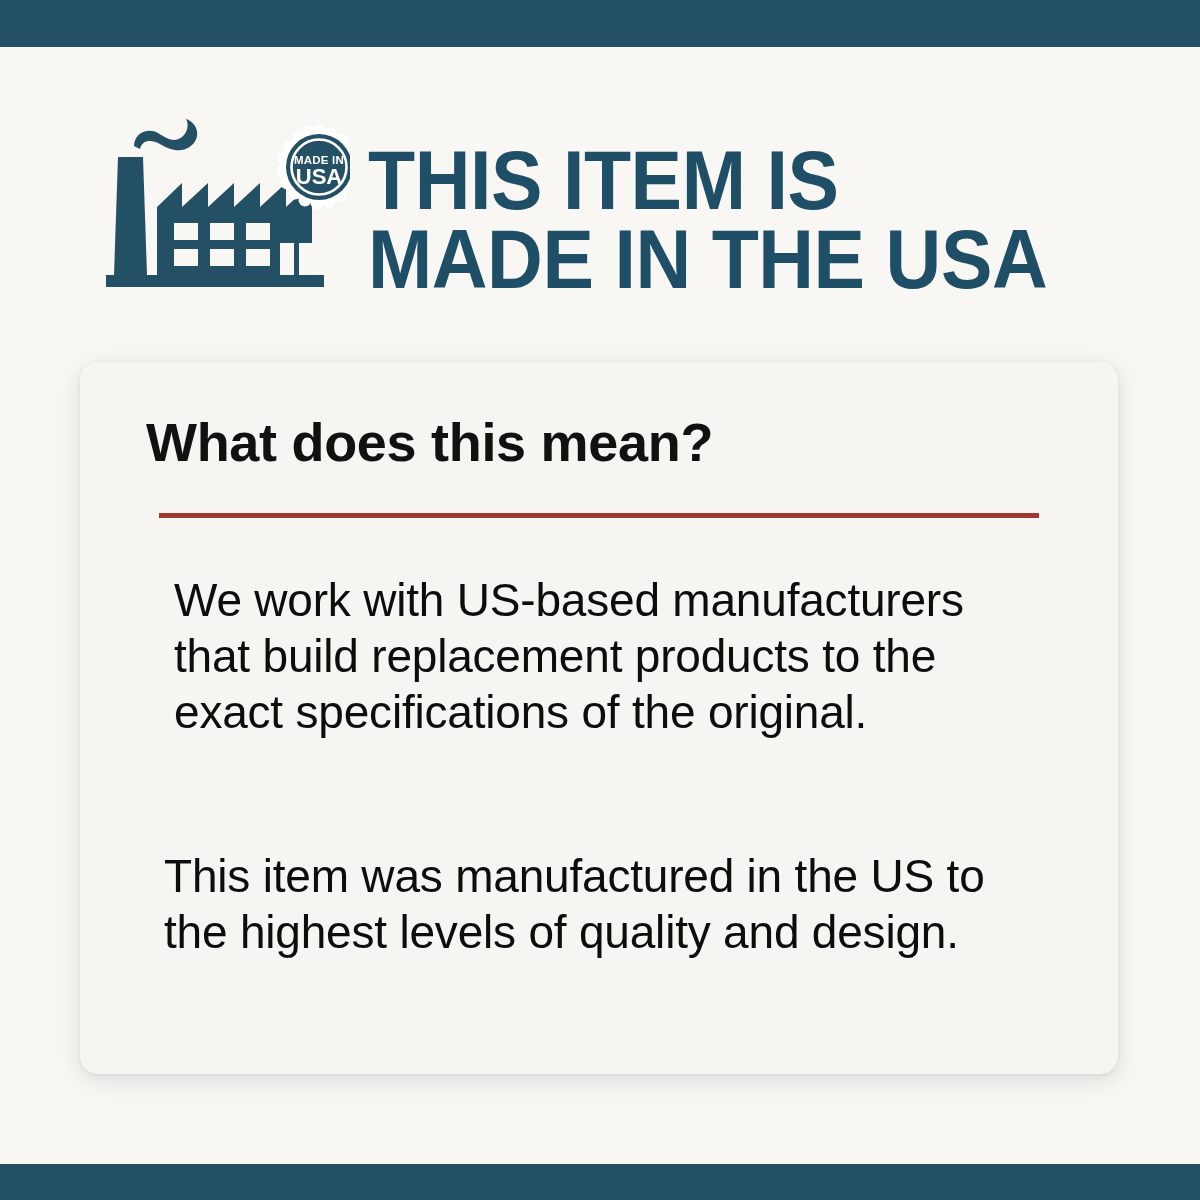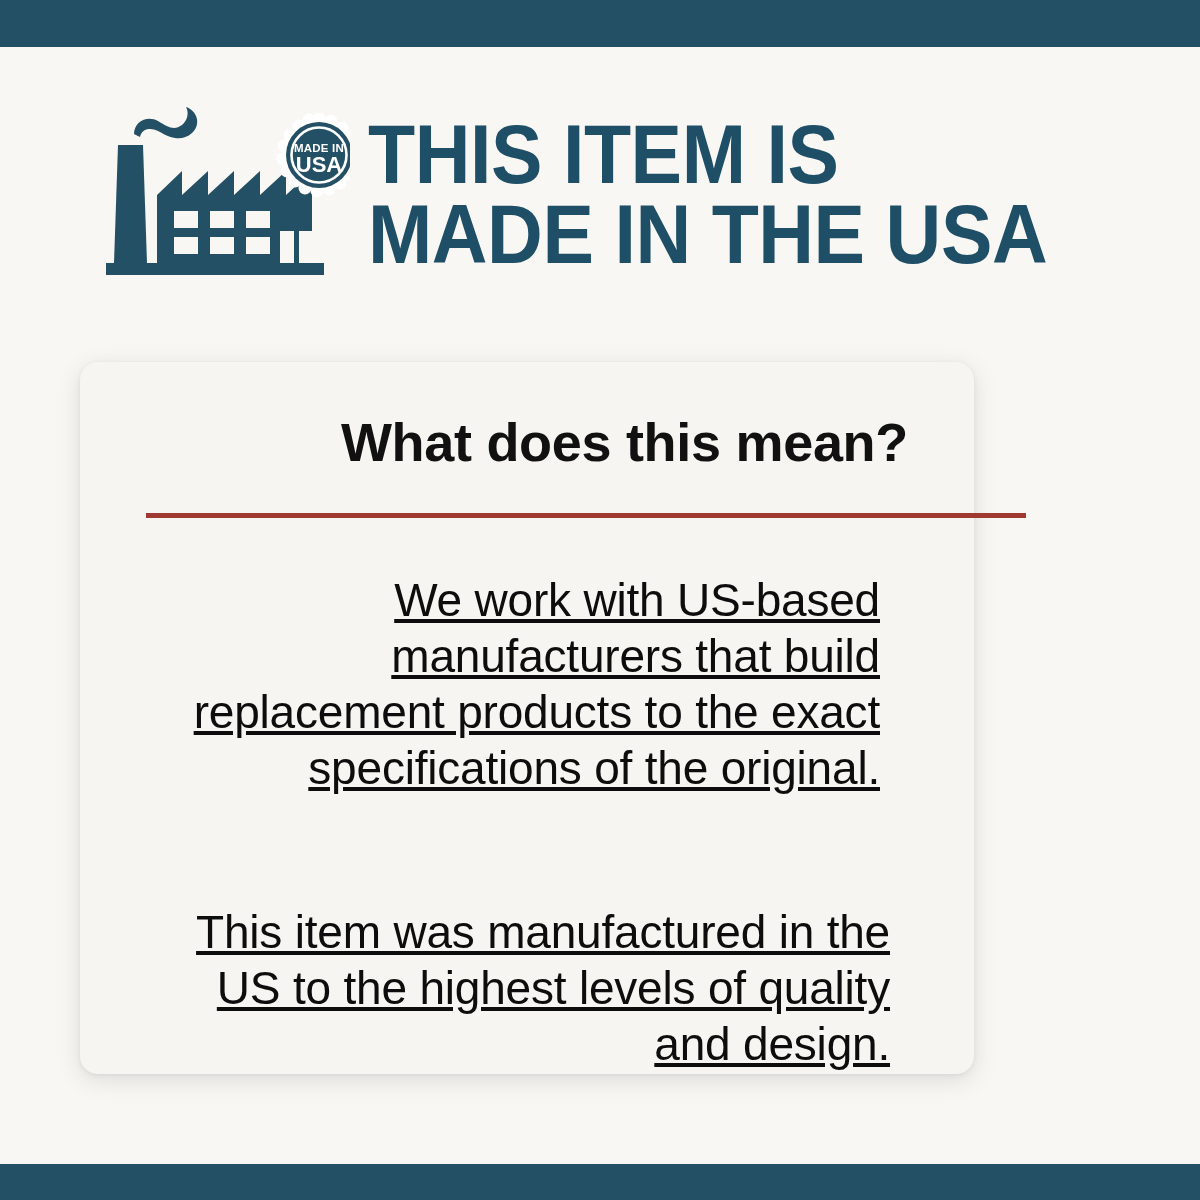--- a/index.html
+++ b/index.html
@@ -25,21 +25,21 @@
   .band-top    { top:0;    height:47px; }
   .band-bottom { bottom:0; height:36px; }
 
   
   .header {
     position:absolute;
     left:0; top:90px;
     width:1200px;
     height:210px;
     display:flex;
-    align-items:center;
+    align-items:flex-end;
     padding-left:100px;
   }
 
   .logo-wrap {
     position:relative;
     width:250px; height:185px;
     flex:0 0 auto;
   }
 
   .logo-svg { display:block; width:250px; height:185px; }
@@ -55,27 +55,27 @@
     transform:scaleX(0.93);
     transform-origin:left center;
     white-space:nowrap;
   }
   .title-line { display:block; }
 
   
   .card {
     position:absolute;
     left:80px; top:362px;
-    width:894px; height:712px;
+    width:1038px; height:712px;
     background:#f6f5f2;
     border-radius:18px;
     box-shadow:0 6px 22px rgba(90,90,90,0.17),
                0 1px 4px rgba(90,90,90,0.10);
     padding:52px 66px 0 66px;
-    text-align:right;
+    text-align:left;
   }
 
   .card-heading {
     font-family:"Liberation Sans Narrow","Liberation Sans", sans-serif;
     font-weight:bold;
     font-size:54px;
     color:#111111;
     letter-spacing:-0.3px;
     line-height:1.05;
   }
@@ -86,21 +86,20 @@
     background:#9e3a32;
     margin:42px auto 0 auto;
   }
 
   .body-text {
     font-family:"Liberation Sans Narrow","Liberation Sans", sans-serif;
     font-size:46px;
     line-height:1.22;
     color:#0d0d0d;
     letter-spacing:-0.2px;
-    text-decoration:underline;
   }
 
   .para-1 { margin-top:54px; padding:0 28px; }
   .para-2 { margin-top:108px; padding:0 18px; }
 </style>
 </head>
 <body>
 
 <div class="page">
 

